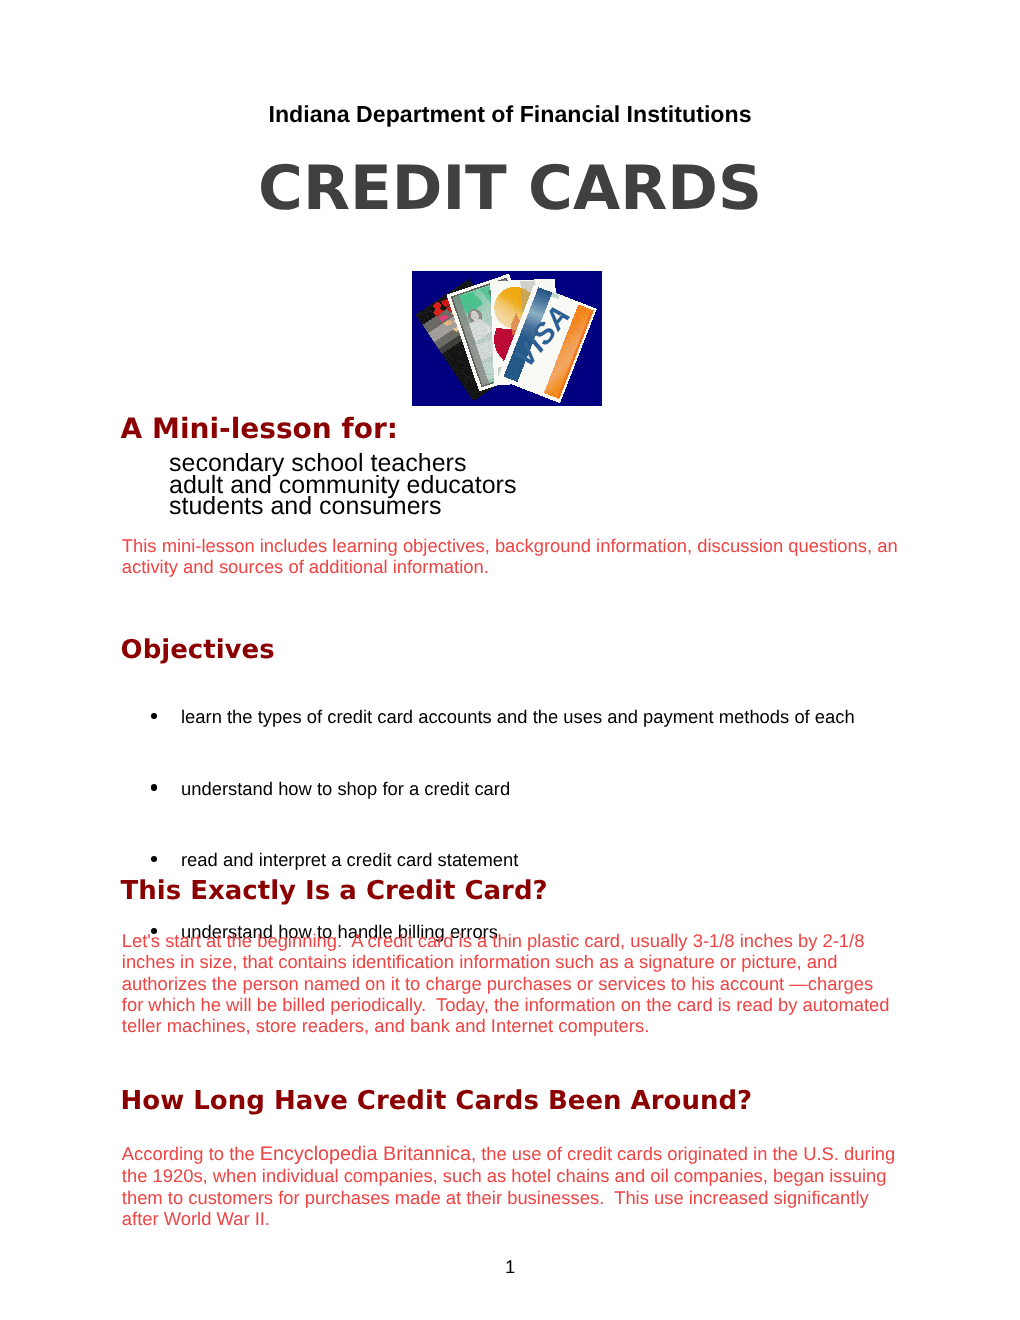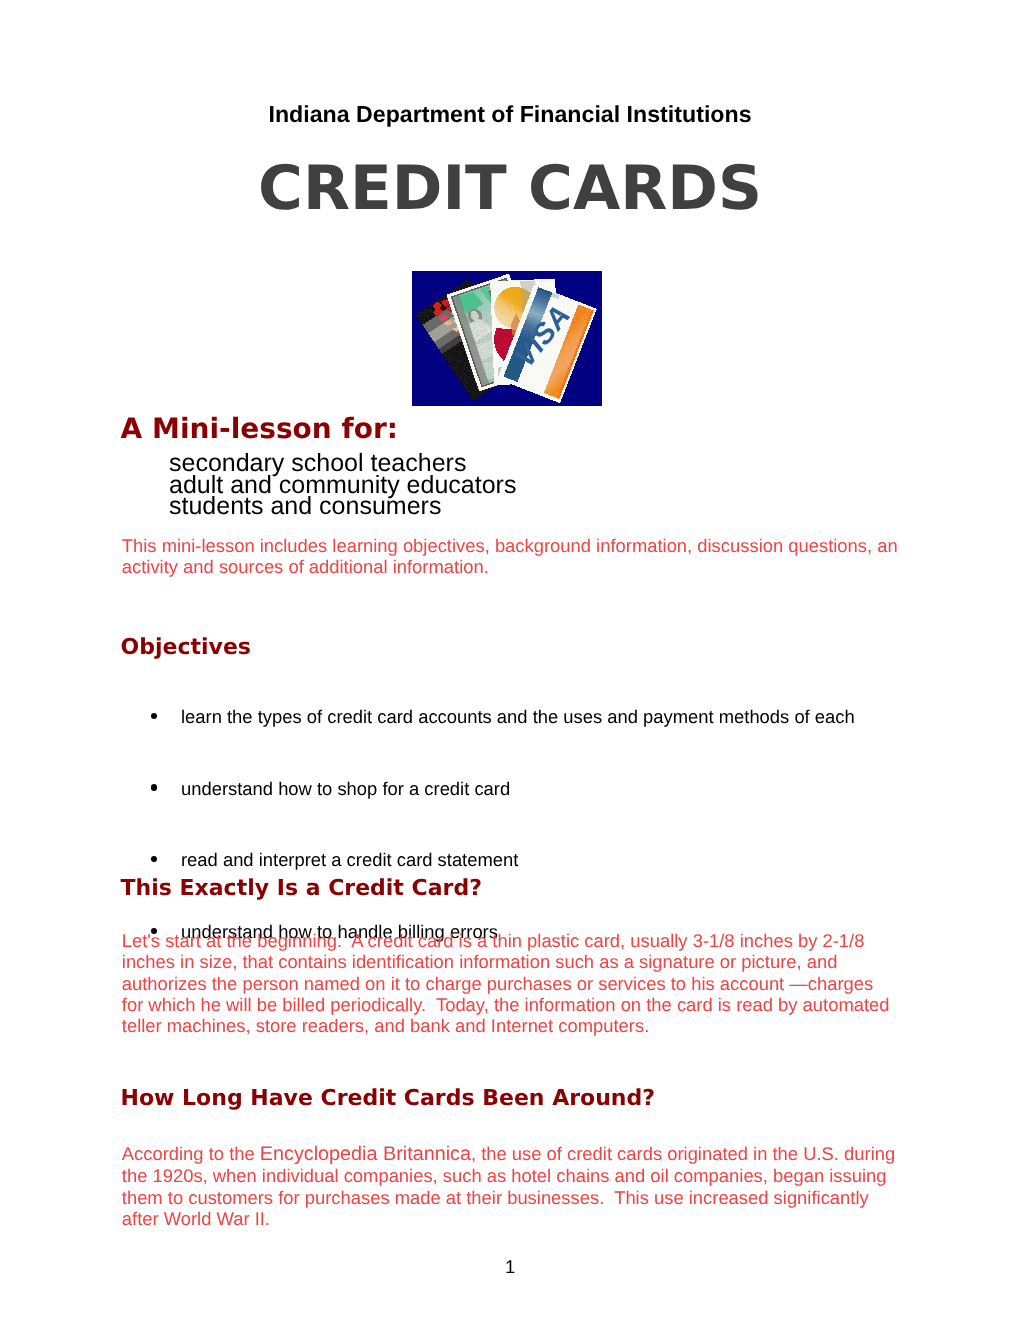--- a/index.html
+++ b/index.html
@@ -7,21 +7,21 @@
   body{width:1020px;height:1320px;overflow:hidden;font-family:"Liberation Sans",sans-serif;color:#000;
        -webkit-font-smoothing:antialiased;text-rendering:geometricPrecision;}
   .page{position:relative;width:1020px;height:1320px;}
   .org-title{position:absolute;left:0;top:100.5px;width:1020px;text-align:center;
              font-weight:bold;font-size:23.2px;letter-spacing:0px;}
   .doc-title{position:absolute;left:0;top:158px;width:1020px;text-align:center;
              font-family:"DejaVu Sans",sans-serif;font-weight:bold;font-size:61.1px;color:#404040;
              letter-spacing:0px;line-height:1;}
   .card-image{position:absolute;left:412px;top:270.7px;width:190px;height:135px;}
   h2.section{position:absolute;left:120.6px;margin:0;font-family:"DejaVu Sans",sans-serif;
-             font-weight:bold;font-size:22px;color:#8B0000;white-space:nowrap;line-height:1;}
+             font-weight:bold;font-size:26px;color:#8B0000;white-space:nowrap;line-height:1;}
   .body-text{position:absolute;left:121.8px;width:777.2px;font-size:18.4px;line-height:21.3px;color:#ef4444;
              white-space:pre-wrap;}
   .emph-larger{font-size:19.8px;}
   .indent-list{position:absolute;left:169px;font-size:25px;line-height:21.6px;}
   .bullets{position:absolute;left:0;width:1020px;}
   .bullet-row{position:relative;height:43.7px;margin-top:28px;}
   .bullet-dot{position:absolute;left:150.8px;top:6.6px;width:6.4px;height:6.4px;border-radius:50%;background:#000;}
   .bullet-text{position:absolute;left:181px;top:0;font-size:18.4px;}
   .pagenum{position:absolute;left:0;width:1020px;text-align:center;top:1256px;font-size:18.4px;}
 </style>

